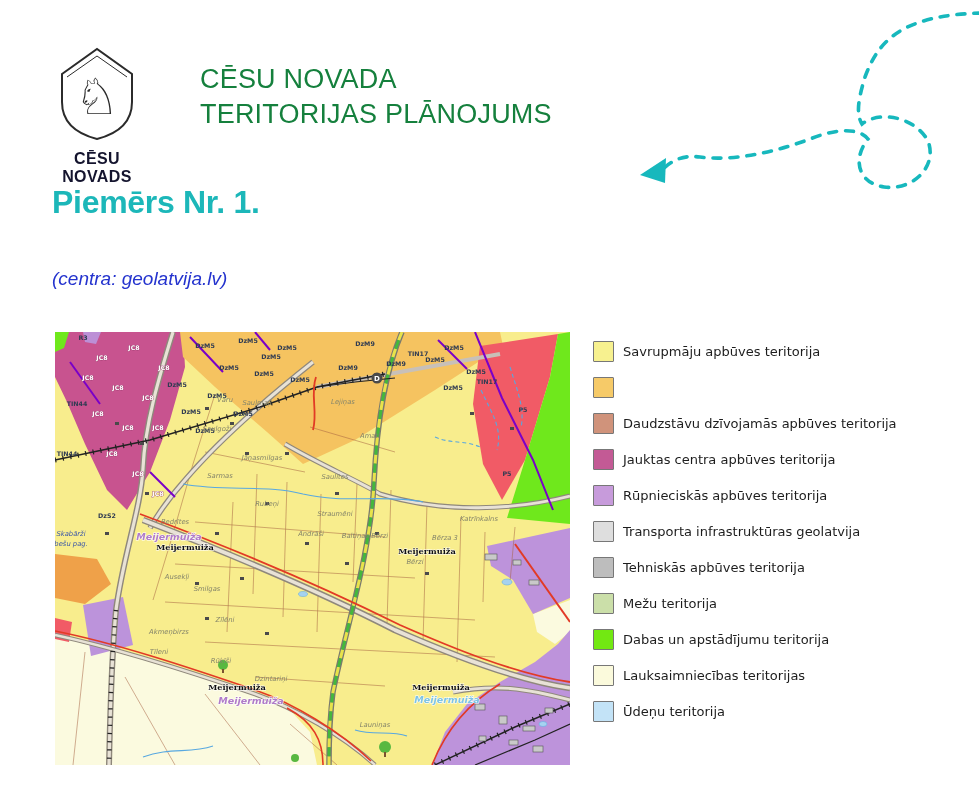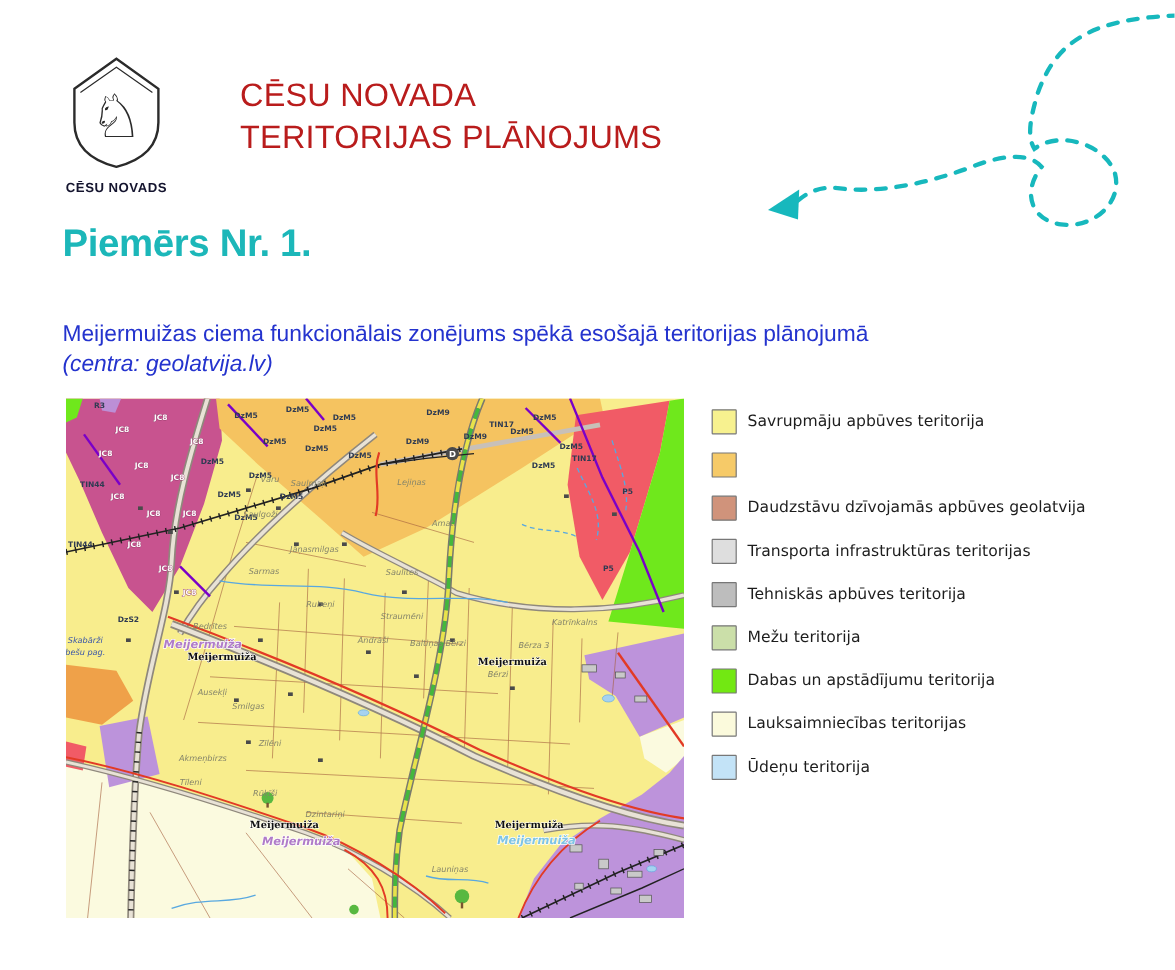--- a/index.html
+++ b/index.html
@@ -1,21 +1,21 @@
 <!DOCTYPE html>
 <html><head>
 <meta charset="utf-8">
 <style>
   html,body{margin:0;padding:0;background:#fff;}
   #page{position:relative;width:979px;height:808px;background:#fff;overflow:hidden;
         font-family:"Liberation Sans",sans-serif;}
 
   
   #logo-wrap{position:absolute;left:54px;top:42px;width:86px;text-align:center;}
-  #logo-caption{margin-top:4px;font-size:11px;font-weight:bold;color:#14142e;letter-spacing:.4px;}
+  #logo-caption{margin-top:4px;font-size:16px;font-weight:bold;color:#14142e;letter-spacing:.4px;}
   #title-block{position:absolute;left:200px;top:62px;color:#1B41A5;
                font-size:27px;font-weight:500;line-height:35px;letter-spacing:.2px;}
   #arrow-decoration{position:absolute;left:630px;top:0;}
 
   
   #section-heading{position:absolute;left:52px;top:184px;color:#1CB7B9;
                    font-size:32px;font-weight:800;letter-spacing:-.3px;}
 
   
   #subtitle{position:absolute;left:52px;top:266px;color:#2433CE;font-size:19px;line-height:25px;}
@@ -50,37 +50,36 @@
 
   <div id="logo-wrap">
     <svg width="86" height="100" viewBox="0 0 86 100">
       <path d="M8,32 L43,7 L78,32 L78,60 Q78,88 43,97 Q8,88 8,60 Z" fill="#ffffff" stroke="#2b2b2b" stroke-width="2"></path>
       <path d="M13,35 L43,14 L73,35" fill="none" stroke="#2b2b2b" stroke-width="1"></path>
       <text x="43" y="72" text-anchor="middle" font-size="50" fill="#2b2b2b" font-family="DejaVu Sans, sans-serif">♘</text>
     </svg>
     <div id="logo-caption">CĒSU NOVADS</div>
   </div>
 
-  <div id="title-block" style="color: #b91c1c;">
+  <div id="title-block" style="color: #15803d;">
     <div>CĒSU NOVADA</div>
     <div>TERITORIJAS PLĀNOJUMS</div>
   </div>
 
   <svg id="arrow-decoration" width="349" height="200" viewBox="0 0 349 200">
     <path d="M352,13 C270,15 248,42 235,77 C228,100 226,114 232,124
              C250,110 285,117 298,141 C308,167 282,191 254,187
              C228,183 222,159 238,139 C230,129 210,127 180,139
              C140,154 100,161 70,157 C55,155 44,159 34,168" fill="none" stroke="#17B8BD" stroke-width="3.6" stroke-linecap="round" stroke-dasharray="8 9"></path>
     <polygon points="36,158 10,175 35,183" fill="#17B8BD"></polygon>
   </svg>
 
   <div id="section-heading" style="color: rgb(28, 183, 185);">Piemērs Nr. 1.</div>
 
   <div id="subtitle" style="color: rgb(36, 51, 206);">
-    <div>Meijermuižas ciema funkcionālais zonējums spēkā esošajā teritorijas plānojumā</div>
     <div class="src">(centra: geolatvija.lv)</div>
   </div>
 
   <div id="map-wrap">
     <svg id="map-svg" width="515" height="433" viewBox="0 0 515 433">
 
       <rect x="0" y="0" width="515" height="433" fill="#F8ED8D"></rect>
 
       <polygon points="0,303 60,316 130,338 200,362 235,378 255,400 262,433 0,433" fill="#FBFADF"></polygon>
       <polygon points="478,282 515,268 515,300 500,312 482,300" fill="#FBFADF"></polygon>
@@ -318,25 +317,33 @@
   <div id="legend">
       <div class="legend-row">
         <div class="legend-swatch" style="background: rgb(247, 241, 143);"></div>
         <div class="legend-label">Savrupmāju apbūves teritorija</div>
       </div>
       <div class="legend-row">
         <div class="legend-swatch" style="background: rgb(246, 202, 104);"></div>
       </div>
       <div class="legend-row">
         <div class="legend-swatch" style="background: rgb(208, 147, 123);"></div>
-        <div class="legend-label">Daudzstāvu dzīvojamās apbūves geolatvija</div>
+        <div class="legend-label">Daudzstāvu dzīvojamās apbūves teritorija</div>
+      </div>
+      <div class="legend-row">
+        <div class="legend-swatch" style="background: rgb(195, 90, 149);"></div>
+        <div class="legend-label">Jauktas centra apbūves teritorija</div>
+      </div>
+      <div class="legend-row">
+        <div class="legend-swatch" style="background: rgb(199, 155, 219);"></div>
+        <div class="legend-label">Rūpnieciskās apbūves teritorija</div>
       </div>
       <div class="legend-row">
         <div class="legend-swatch" style="background: rgb(222, 222, 222);"></div>
-        <div class="legend-label">Transporta infrastruktūras teritorijas</div>
+        <div class="legend-label">Transporta infrastruktūras geolatvija</div>
       </div>
       <div class="legend-row">
         <div class="legend-swatch" style="background: rgb(189, 189, 189);"></div>
         <div class="legend-label">Tehniskās apbūves teritorija</div>
       </div>
       <div class="legend-row">
         <div class="legend-swatch" style="background: rgb(203, 223, 169);"></div>
         <div class="legend-label">Mežu teritorija</div>
       </div>
       <div class="legend-row">

